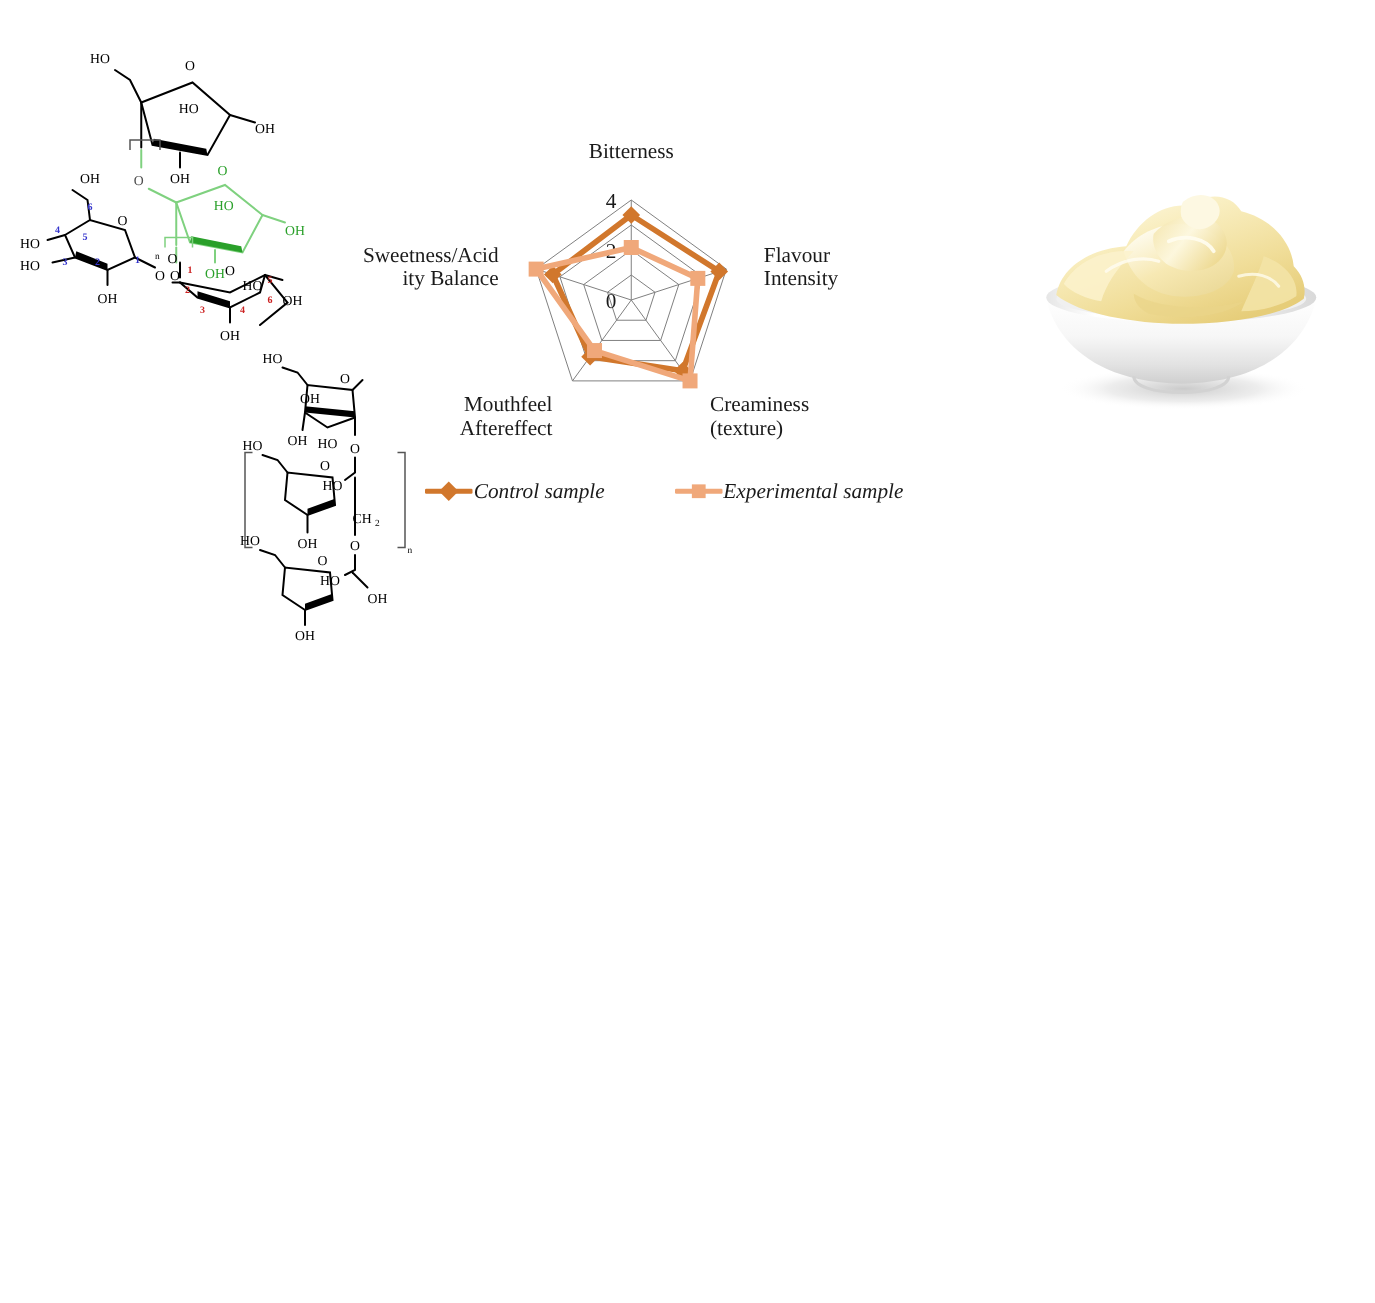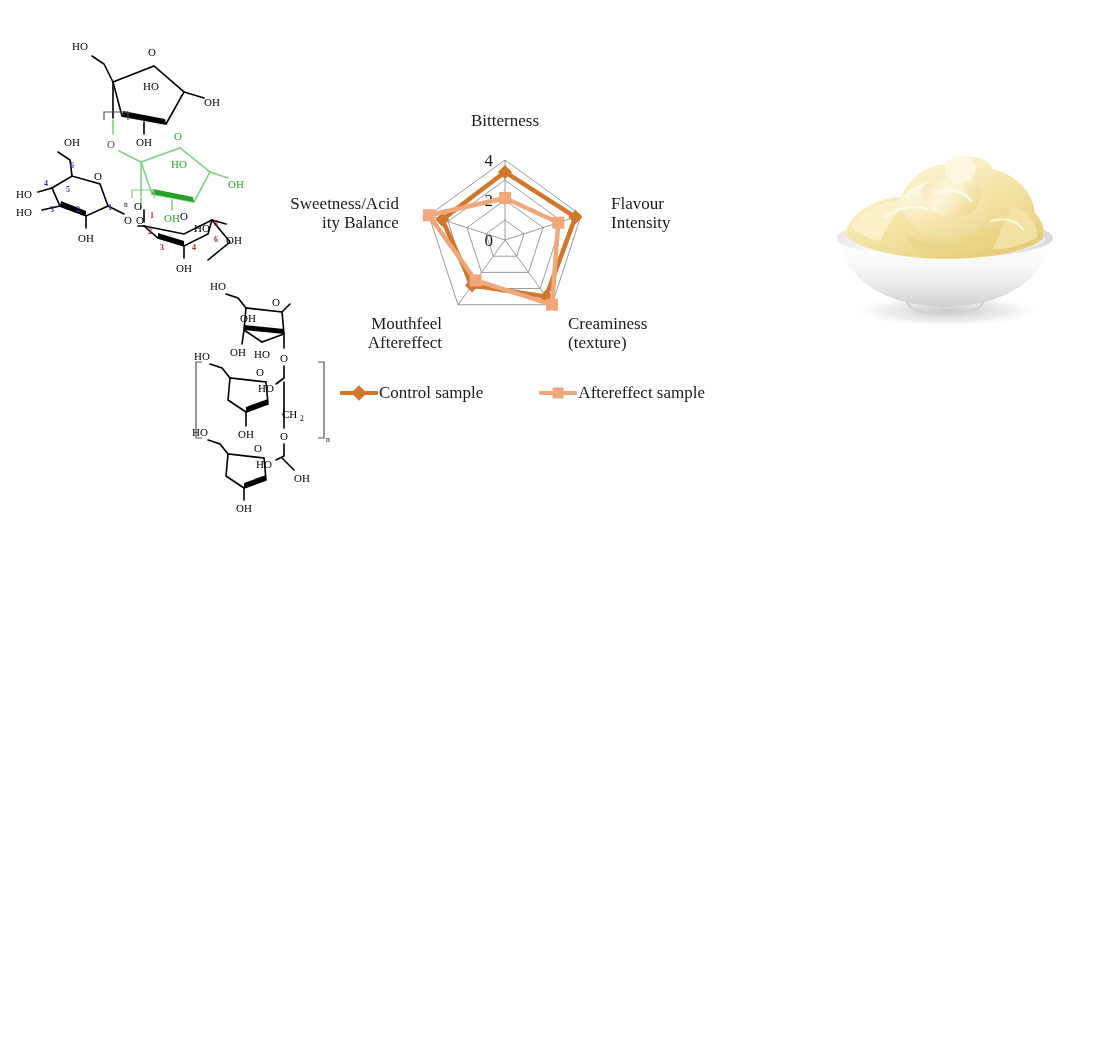--- a/index.html
+++ b/index.html
@@ -11,21 +11,21 @@
     position:relative;
     overflow:hidden;
     -webkit-font-smoothing:antialiased;
   }
   .figure-root{position:absolute;left:0;top:0;width:1023px;height:1042px;}
 
   
   #struct-inulin{position:absolute;left:8px;top:20px;width:260px;height:240px;}
   #struct-levan{position:absolute;left:178px;top:278px;width:170px;height:215px;}
   #radar-panel{position:absolute;left:250px;top:85px;width:500px;height:335px;}
-  #legend-panel{position:absolute;left:340px;top:383px;width:400px;height:36px;}
+  #legend-panel{position:absolute;left:340px;top:383px;width:400px;height:36px;font-style:italic;}
   #product-photo{position:absolute;left:815px;top:135px;width:260px;height:200px;}
 
   
   .radar-svg{display:block;}
   .axis-label{
     font-family:"Liberation Serif", serif;
     font-size:17px;
     fill:#1a1a1a;
   }
   .tick-label{
@@ -274,21 +274,21 @@
             <span class="lk-line" style="background: rgb(209, 119, 44);"></span>
             <span class="lk-mark diamond" style="background: rgb(209, 119, 44);"></span>
           </span>
           <span class="legend-text">Control sample</span>
         </div>
         <div class="legend-entry">
           <span class="legend-key">
             <span class="lk-line" style="background: rgb(240, 168, 122);"></span>
             <span class="lk-mark square" style="background: rgb(240, 168, 122);"></span>
           </span>
-          <span class="legend-text">Aftereffect sample</span>
+          <span class="legend-text">Experimental sample</span>
         </div>
       </div>
   </div>
 
   <div id="product-photo">
     <div class="photo-wrap">
       <svg width="260" height="200" viewBox="0 0 260 200">
         <defs>
           <radialGradient id="shadowGrad" cx="50%" cy="50%" r="50%">
             <stop offset="0%" stop-color="#b9b9b9" stop-opacity=".75"></stop>

